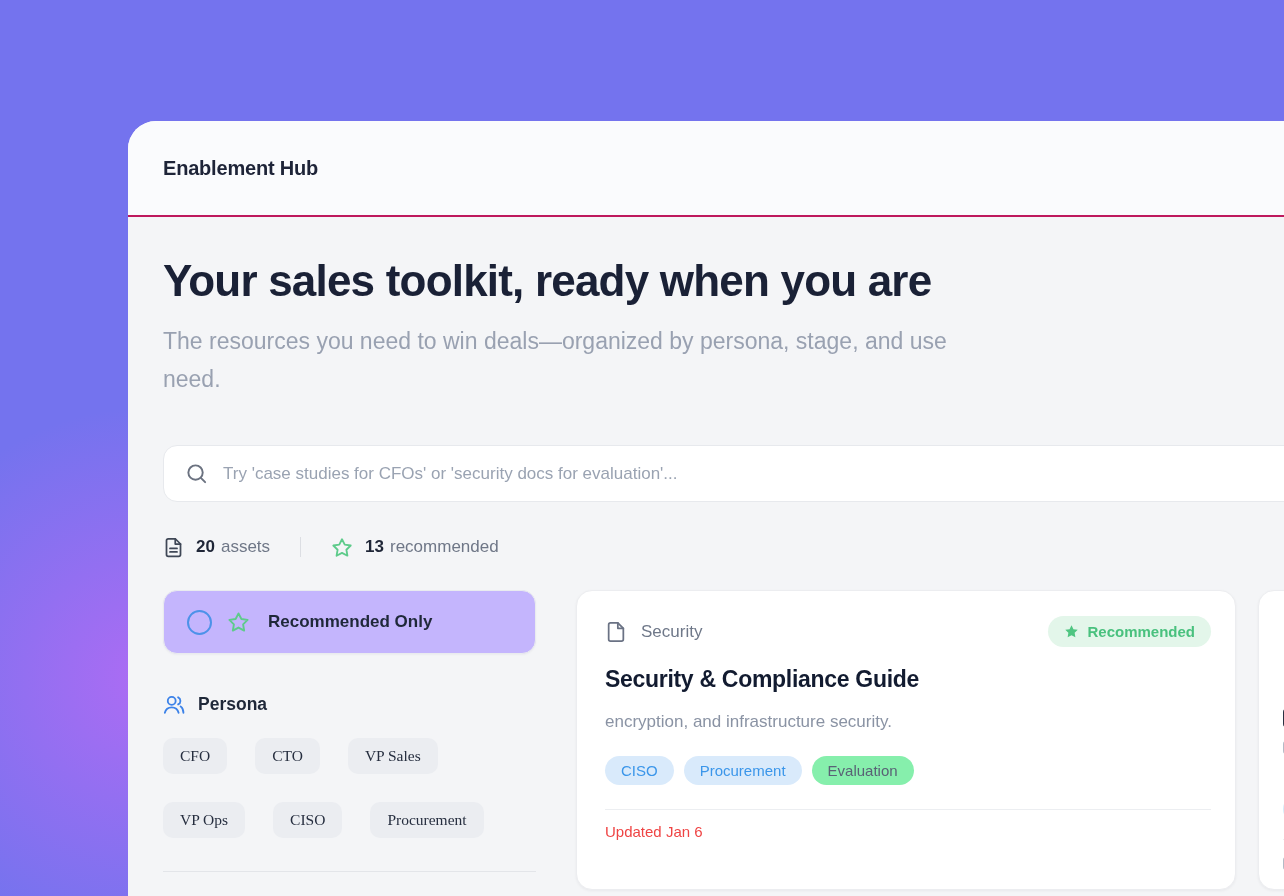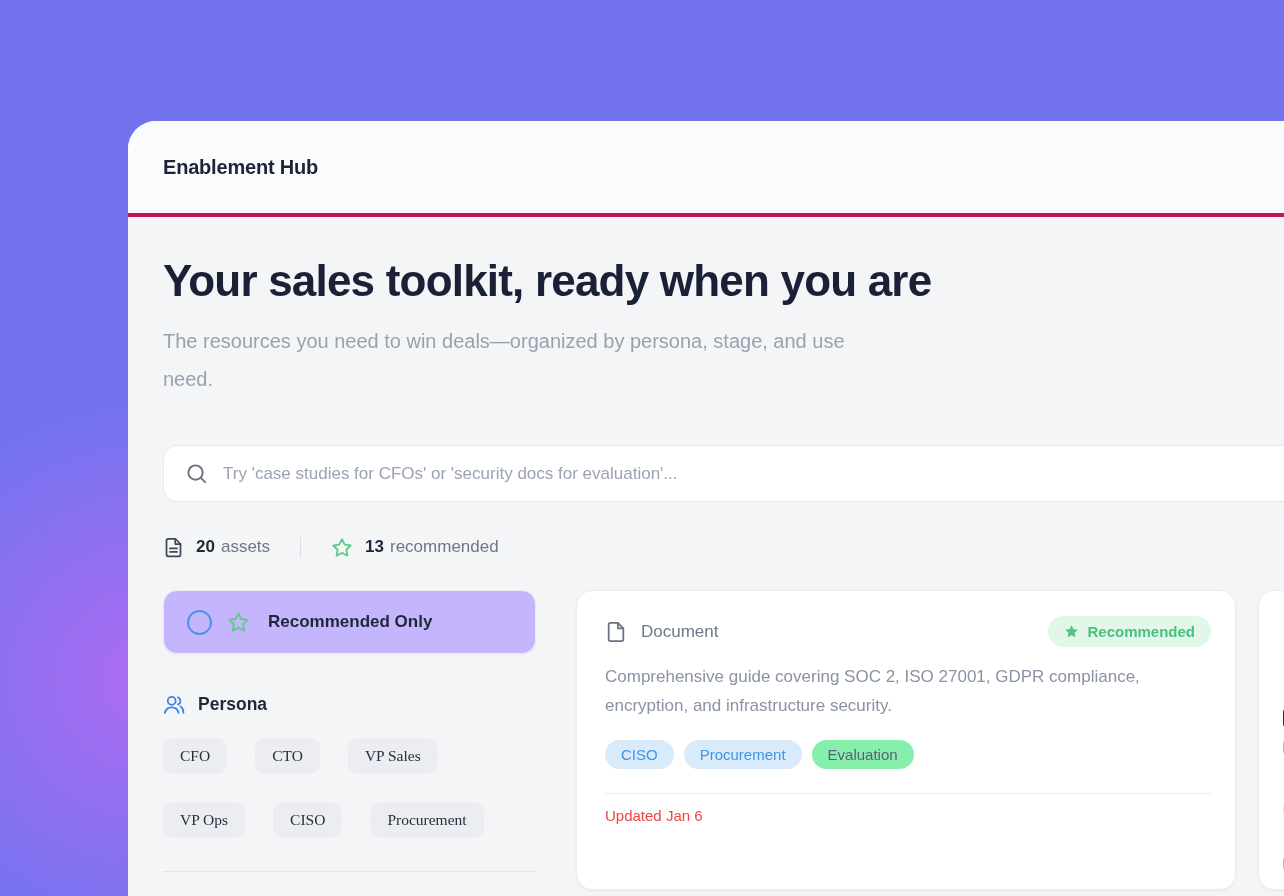--- a/index.html
+++ b/index.html
@@ -8,27 +8,27 @@
     font-family:"Liberation Sans", sans-serif;
     background:
       radial-gradient(440px 440px at 148px 680px, rgba(187,106,245,.80), rgba(187,106,245,0) 62%),
       #7473ee;
   }
   .panel {
     position:absolute; left:128px; top:121px; width:1156px; height:775px;
     border-radius:28px 0 0 0; overflow:hidden; background:#f4f5f7;
   }
   .panel-header {
-    height:96px; background:#fafbfd; border-bottom:4px solid #be185d;
+    height:96px; background:#fafbfd; border-bottom:2px solid #be185d;
     display:flex; align-items:center; padding:0 35px;
   }
   .app-title { font-size:20px; font-weight:700; color:#1e2438; letter-spacing:-.2px; }
   .panel-body { padding:0 0 0 35px; }
   .hero-title { margin-top:39px; font-size:44px; font-weight:800; color:#1a2136; letter-spacing:-.8px; }
-  .hero-sub { margin-top:16px; font-size:20px; line-height:38px; color:#99a1b1; }
+  .hero-sub { margin-top:16px; font-size:23px; line-height:38px; color:#99a1b1; }
   .search {
     margin-top:47px; width:1180px; height:57px; background:#fff;
     border:1px solid #e7e9ed; border-radius:14px;
     display:flex; align-items:center; padding-left:21px; gap:15px;
   }
   .search input {
     border:none; outline:none; flex:1; font-size:17px; color:#374151;
     font-family:"Liberation Sans", sans-serif; background:transparent;
   }
   .search input::placeholder { color:#9aa3b2; }
@@ -183,35 +183,35 @@
 
         <div class="card">
           <div class="card-top">
             <div class="card-type">
               <span>
                 <svg width="22" height="22" viewBox="0 0 24 24" fill="none" stroke="#6a7284" stroke-width="1.9" stroke-linecap="round" stroke-linejoin="round">
                   <path d="M14 2H6a2 2 0 0 0-2 2v16a2 2 0 0 0 2 2h12a2 2 0 0 0 2-2V8z"></path>
                   <polyline points="14 2 14 8 20 8"></polyline>
                 </svg>
               </span>
-              <span>Document</span>
+              <span>Security</span>
             </div>
             <div class="badge">
               <span>
                 <svg width="15" height="15" viewBox="0 0 24 24" fill="#4fc581">
                   <polygon points="12 2 15.1 8.3 22 9.3 17 14.1 18.2 21 12 17.8 5.8 21 7 14.1 2 9.3 8.9 8.3 12 2"></polygon>
                 </svg>
               </span>
               <span>Recommended</span>
             </div>
           </div>
 
+          <div class="card-title">Security &amp; Compliance Guide</div>
 
           <div class="card-desc">
-            <div>Comprehensive guide covering SOC 2, ISO 27001, GDPR compliance,</div>
             <div>encryption, and infrastructure security.</div>
           </div>
 
           <div class="tags">
             <span class="tag blue">CISO</span>
             <span class="tag blue">Procurement</span>
             <span class="tag gray">Evaluation</span>
           </div>
 
           <div class="card-divider"></div>

